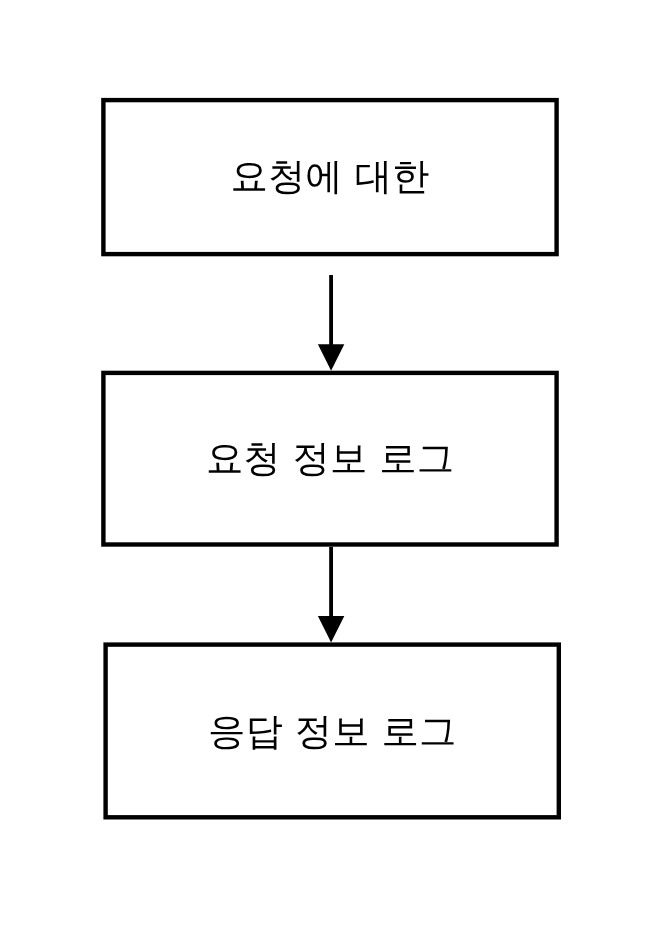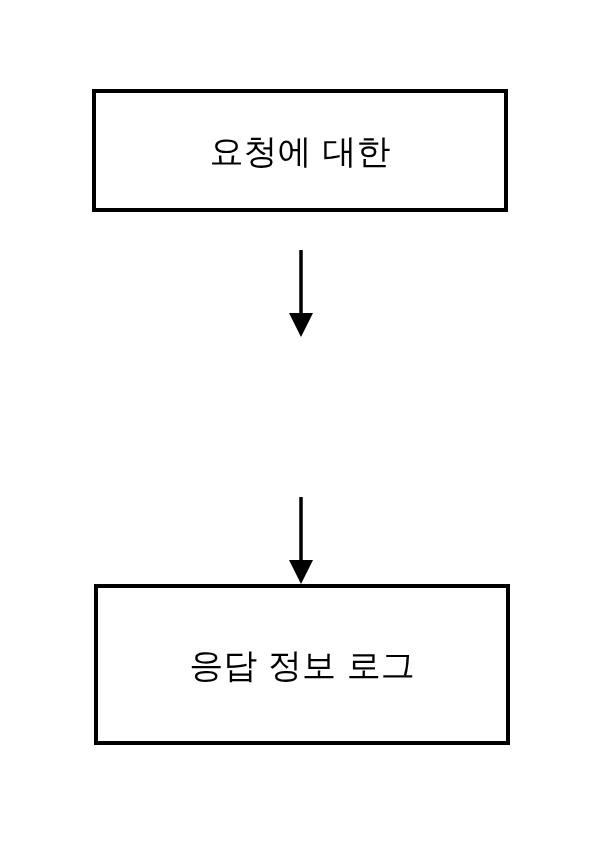--- a/index.html
+++ b/index.html
@@ -30,21 +30,21 @@
     text-align: center;
   }
   .node-label {
     color: #000000;
     font-size: 34px;
     line-height: 46px;
     font-weight: 400;
     letter-spacing: 0px;
     white-space: nowrap;
   }
-  #node-1 { left: 92px;  top: 89px;  width: 416px; height: 123px; }
+  #node-1 { left: 92px;  top: 89px;  width: 416px; height: 144px; }
   #node-2 { left: 92px;  top: 337px; width: 416px; height: 160px; }
   #node-3 { left: 94px;  top: 584px; width: 416px; height: 161px; }
 
   .connector {
     position: absolute;
     left: 0;
     top: 0;
     width: 604px;
     height: 860px;
     pointer-events: none;
@@ -74,18 +74,21 @@
     <g>
       <line class="conn-line" x1="301" y1="497" x2="301" y2="563"></line>
       <polygon class="conn-head" points="301,584 289,560 313,560"></polygon>
     </g>
   </svg>
 
   <div class="node" id="node-1">
     <div class="node-label">요청에 대한</div>
   </div>
 
+  <div class="node" id="node-2">
+    <div class="node-label">요청 정보 로그</div>
+  </div>
 
   <div class="node" id="node-3">
     <div class="node-label">응답 정보 로그</div>
   </div>
 
 </div>
 
 </body></html>

